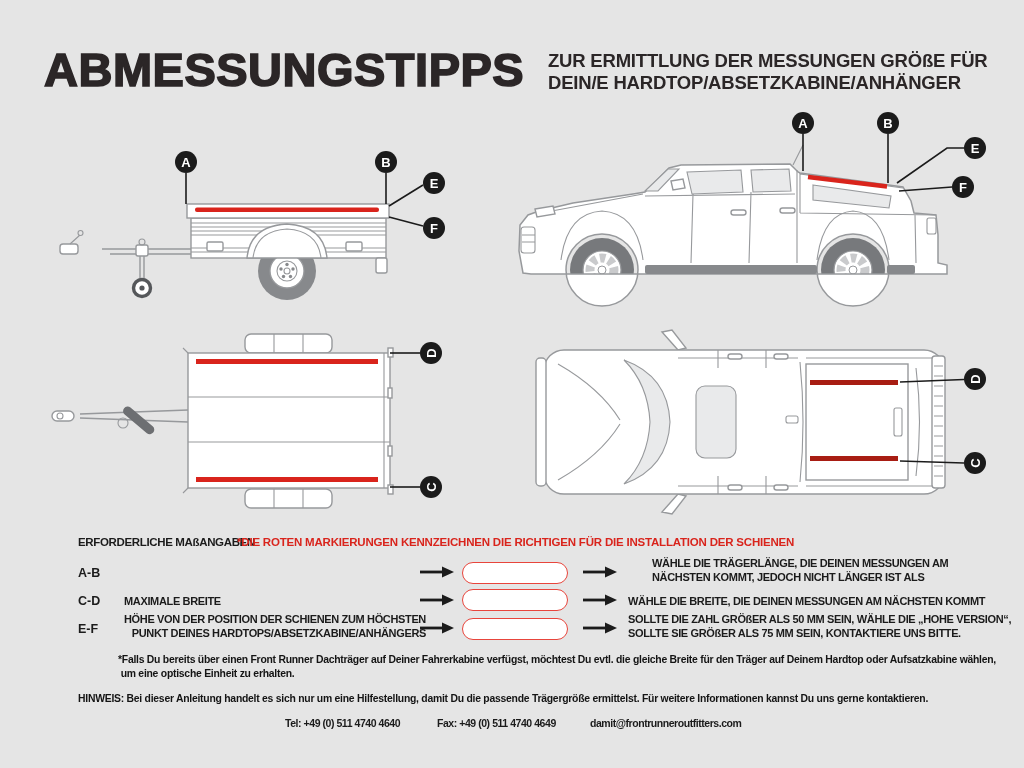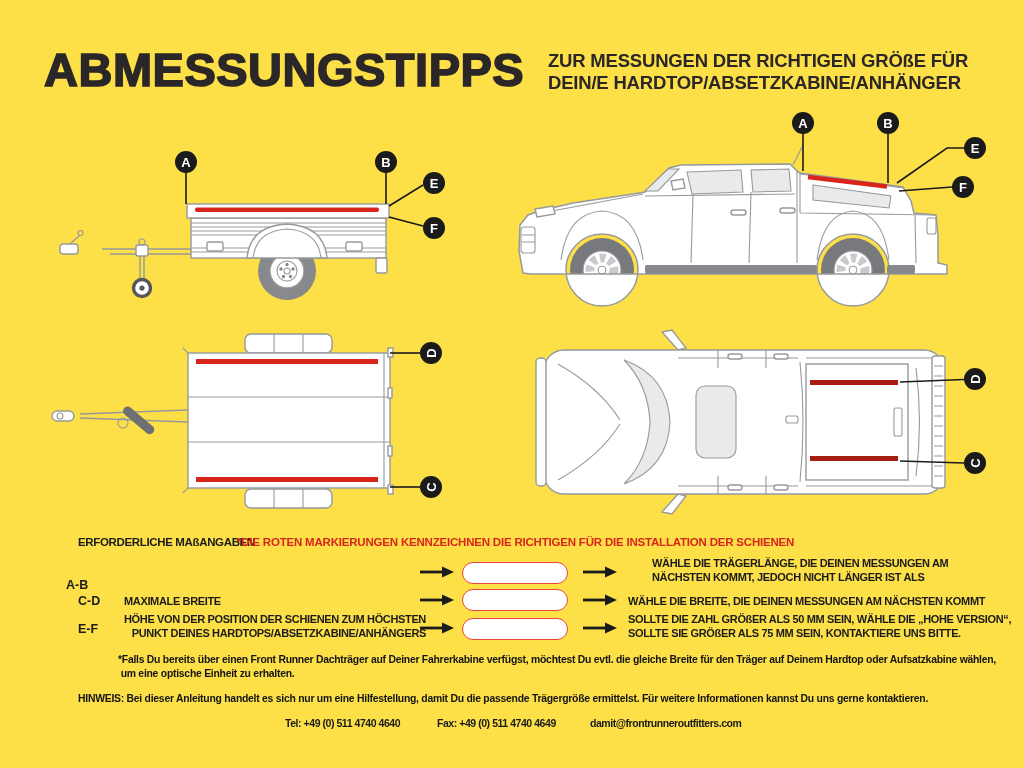--- a/index.html
+++ b/index.html
@@ -1,20 +1,20 @@
 <!DOCTYPE html>
 <html style="--accent: #d9241c; --accent2: #a81d13; --ink: #1b1b1b; --line: #97999c; --gfill: #87898c; --win: #e9eaeb;"><head>
 <meta charset="utf-8">
 <style>
   :root{
     --accent:#d9241c; --accent2:#a81d13; --ink:#1b1b1b;
     --line:#97999c; --gfill:#87898c; --win:#e9eaeb;
   }
   html,body{margin:0;padding:0;background:#fff;}
-  #canvas{position:relative;width:1024px;height:768px;background:#fde047;overflow:hidden;
+  #canvas{position:relative;width:1024px;height:768px;background:#e5e5e5;overflow:hidden;
           font-family:"Liberation Sans",sans-serif;color:var(--ink);}
   .abs{position:absolute;}
   h1.title{margin:0;font-size:47px;font-weight:800;letter-spacing:.5px;color:#2b2627;
            -webkit-text-stroke:1.6px #2b2627;}
   .subtitle{font-size:18.5px;font-weight:700;line-height:21.5px;color:#2b2627;
             white-space:pre-line;letter-spacing:-.2px;}
   .b11{font-size:11px;font-weight:700;letter-spacing:-.35px;white-space:nowrap;}
   .b11w{font-size:11px;font-weight:700;letter-spacing:-.35px;line-height:13.5px;white-space:pre-line;}
   .key{font-size:12.5px;font-weight:700;letter-spacing:0;}
   .rednote{color:var(--accent);font-size:11.5px;font-weight:700;letter-spacing:-.2px;white-space:nowrap;}
@@ -32,21 +32,21 @@
   .mk{fill:var(--ink);}
   .mtx{fill:#fff;font-family:"Liberation Sans",sans-serif;font-size:13px;font-weight:700;}
   .ldr{stroke:var(--ink);stroke-width:1.6;fill:none;}
 </style>
 </head>
 <body>
 
 <div id="canvas">
 
   <h1 class="title abs" style="left:44px;top:42px;">ABMESSUNGSTIPPS</h1>
-  <div class="subtitle abs" style="left:548px;top:50px;">ZUR MESSUNGEN DER RICHTIGEN GRÖßE FÜR
+  <div class="subtitle abs" style="left:548px;top:50px;">ZUR ERMITTLUNG DER MESSUNGEN GRÖßE FÜR
 DEIN/E HARDTOP/ABSETZKABINE/ANHÄNGER</div>
 
   <svg class="abs" style="left:40px;top:118px;" width="420" height="205" viewBox="0 0 420 205">
 
     <g>
       <path class="ln" d="M151,131 L62,131 M151,136 L70,136"></path>
       <rect class="fw" x="20" y="126" width="18" height="10" rx="3"></rect>
       <path class="ln2" d="M30,126 L40,117 M38,115 a2.5,2.5 0 1,0 5,0 a2.5,2.5 0 1,0 -5,0"></path>
       <rect class="fw" x="96" y="127" width="12" height="11" rx="2"></rect>
       <path class="ln" d="M100,138 L100,162 M104,138 L104,162"></path>
@@ -225,21 +225,21 @@
       <circle class="mk" cx="447" cy="135" r="11"></circle>
       <g transform="translate(447,135) rotate(-90)">
           <text class="mtx" x="0" y="4.5" text-anchor="middle">C</text>
         </g>
     </g>
   </svg>
 
   <div class="abs b11" style="left:78px;top:536px;font-size:11.5px;">ERFORDERLICHE MAßANGABEN</div>
   <div class="abs rednote" style="left:237px;top:536px;">*DIE ROTEN MARKIERUNGEN KENNZEICHNEN DIE RICHTIGEN FÜR DIE INSTALLATION DER SCHIENEN</div>
 
-  <div class="abs key" style="left:66px;top:566px;margin-top:12px;">A-B</div>
+  <div class="abs key" style="left:78px;top:566px;">A-B</div>
   <svg class="arr" style="left:420px;top:566px;" viewBox="0 0 34 12">
       <rect x="0" y="4.6" width="23" height="2.8" fill="var(--ink)"></rect>
       <polygon points="22,0.5 34,6 22,11.5" fill="var(--ink)"></polygon>
     </svg>
   <div class="pill" style="left:462px;top:562px;"></div>
   <svg class="arr" style="left:583px;top:566px;" viewBox="0 0 34 12">
       <rect x="0" y="4.6" width="23" height="2.8" fill="var(--ink)"></rect>
       <polygon points="22,0.5 34,6 22,11.5" fill="var(--ink)"></polygon>
     </svg>
   <div class="abs b11w" style="left:652px;top:557px;">WÄHLE DIE TRÄGERLÄNGE, DIE DEINEN MESSUNGEN AM

